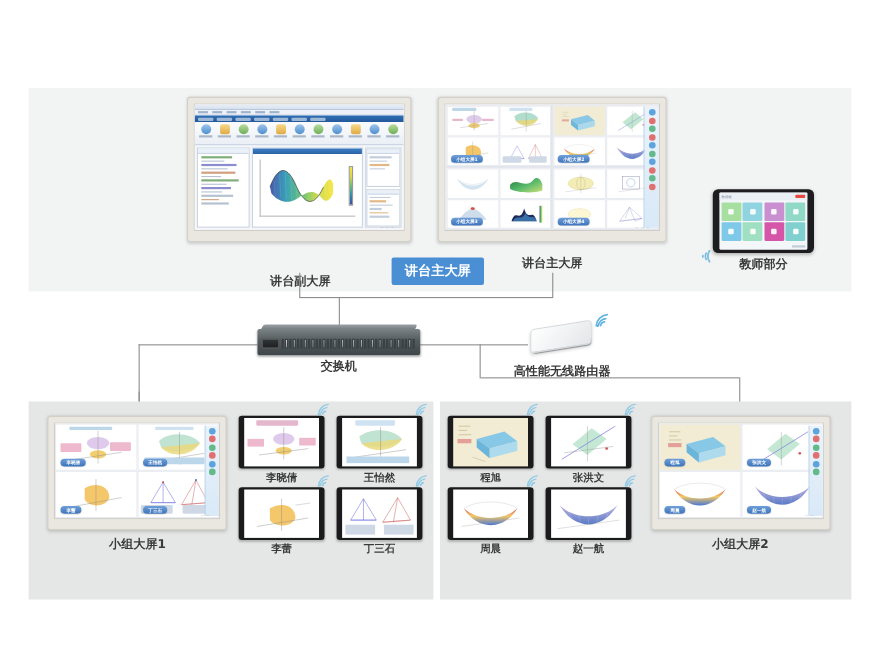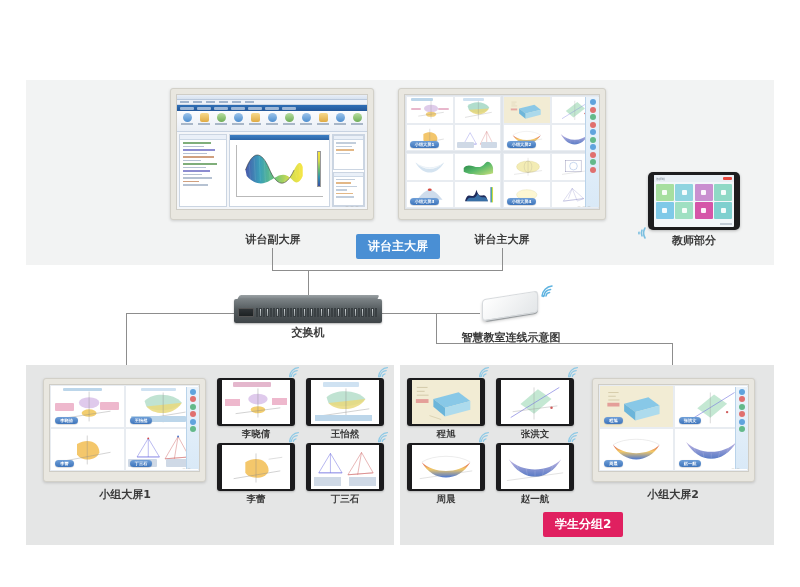--- a/index.html
+++ b/index.html
@@ -587,21 +587,21 @@
   <div class="wifi" style="left:632px; top:226px;">
     <svg width="16" height="14" viewBox="0 0 16 14">
       <g fill="none" stroke="#7bbfe0" stroke-width="1.6" stroke-linecap="round">
         <path d="M13,2 A10,10 0 0 0 13,12"></path>
         <path d="M10,4.2 A6.4,6.4 0 0 0 10,9.8"></path>
         <path d="M7,6.3 A3,3 0 0 0 7,7.7"></path>
       </g>
     </svg>
   </div>
 
-  <div class="lbl" style="left:213px; top:232px; width:120px;">讲台副大屏</div>
+  <div class="lbl" style="left:213px; top:248px; width:120px;">讲台副大屏</div>
   <div class="lbl" style="left:442px; top:232px; width:120px;">讲台主大屏</div>
   <div class="lbl" style="left:650px; top:233px; width:88px;">教师部分</div>
   <div class="badge" style="left:356px; top:234px; background:#4a8fd4;">讲台主大屏</div>
 
   <div class="ln ln-v" style="left:272px; top:248px; height:22px;"></div>
   <div class="ln ln-v" style="left:502px; top:248px; height:22px;"></div>
 
   <div class="ln ln-h" style="left:272px; top:270px; width:231px;"></div>
 
   <div class="ln ln-v" style="left:308px; top:270px; height:29px;"></div>
@@ -674,21 +674,21 @@
     <svg width="15" height="14" viewBox="0 0 15 14">
       <g fill="none" stroke="#5fb3e0" stroke-width="1.5" stroke-linecap="round">
         <path d="M2,12 A11,11 0 0 1 12,2"></path>
         <path d="M3.4,12 A8,8 0 0 1 10,4.6" opacity="0"></path>
         <path d="M4,12 A7.5,7.5 0 0 1 10.6,5.6"></path>
         <path d="M6,12 A4,4 0 0 1 9.6,8.6"></path>
       </g>
       <circle cx="3.2" cy="12.2" r="1.1" fill="#5fb3e0"></circle>
     </svg>
   </div>
-  <div class="lbl" style="left:451px; top:330px; width:120px;">智慧教室连线示意图</div>
+  <div class="lbl" style="left:451px; top:330px; width:120px;">高性能无线路由器</div>
 
   <div class="panel-bot-left"></div>
   <div class="panel-bot-right"></div>
 
   <div class="monitor" style="left:43px; top:378px; width:163px; height:104px;">
     <div class="screen">
       <div class="mosaic">
         <div class="mos-c">
           <div class="fig">
             <div class="fig-cap" style="background:#bcd6ea;width:54%;left:16%"></div>
@@ -1027,15 +1027,14 @@
           <i></i>
           <i></i>
           <i></i>
           <i></i>
       </div>
       <div class="chin">— —</div>
     </div>
   </div>
   <div class="lbl" style="left:613px; top:487px; width:120px;">小组大屏2</div>
 
-  <div class="badge" style="left:543px; top:512px; background:#e02060;">学生分组2</div>
 
 </div>
 
 </body></html>

